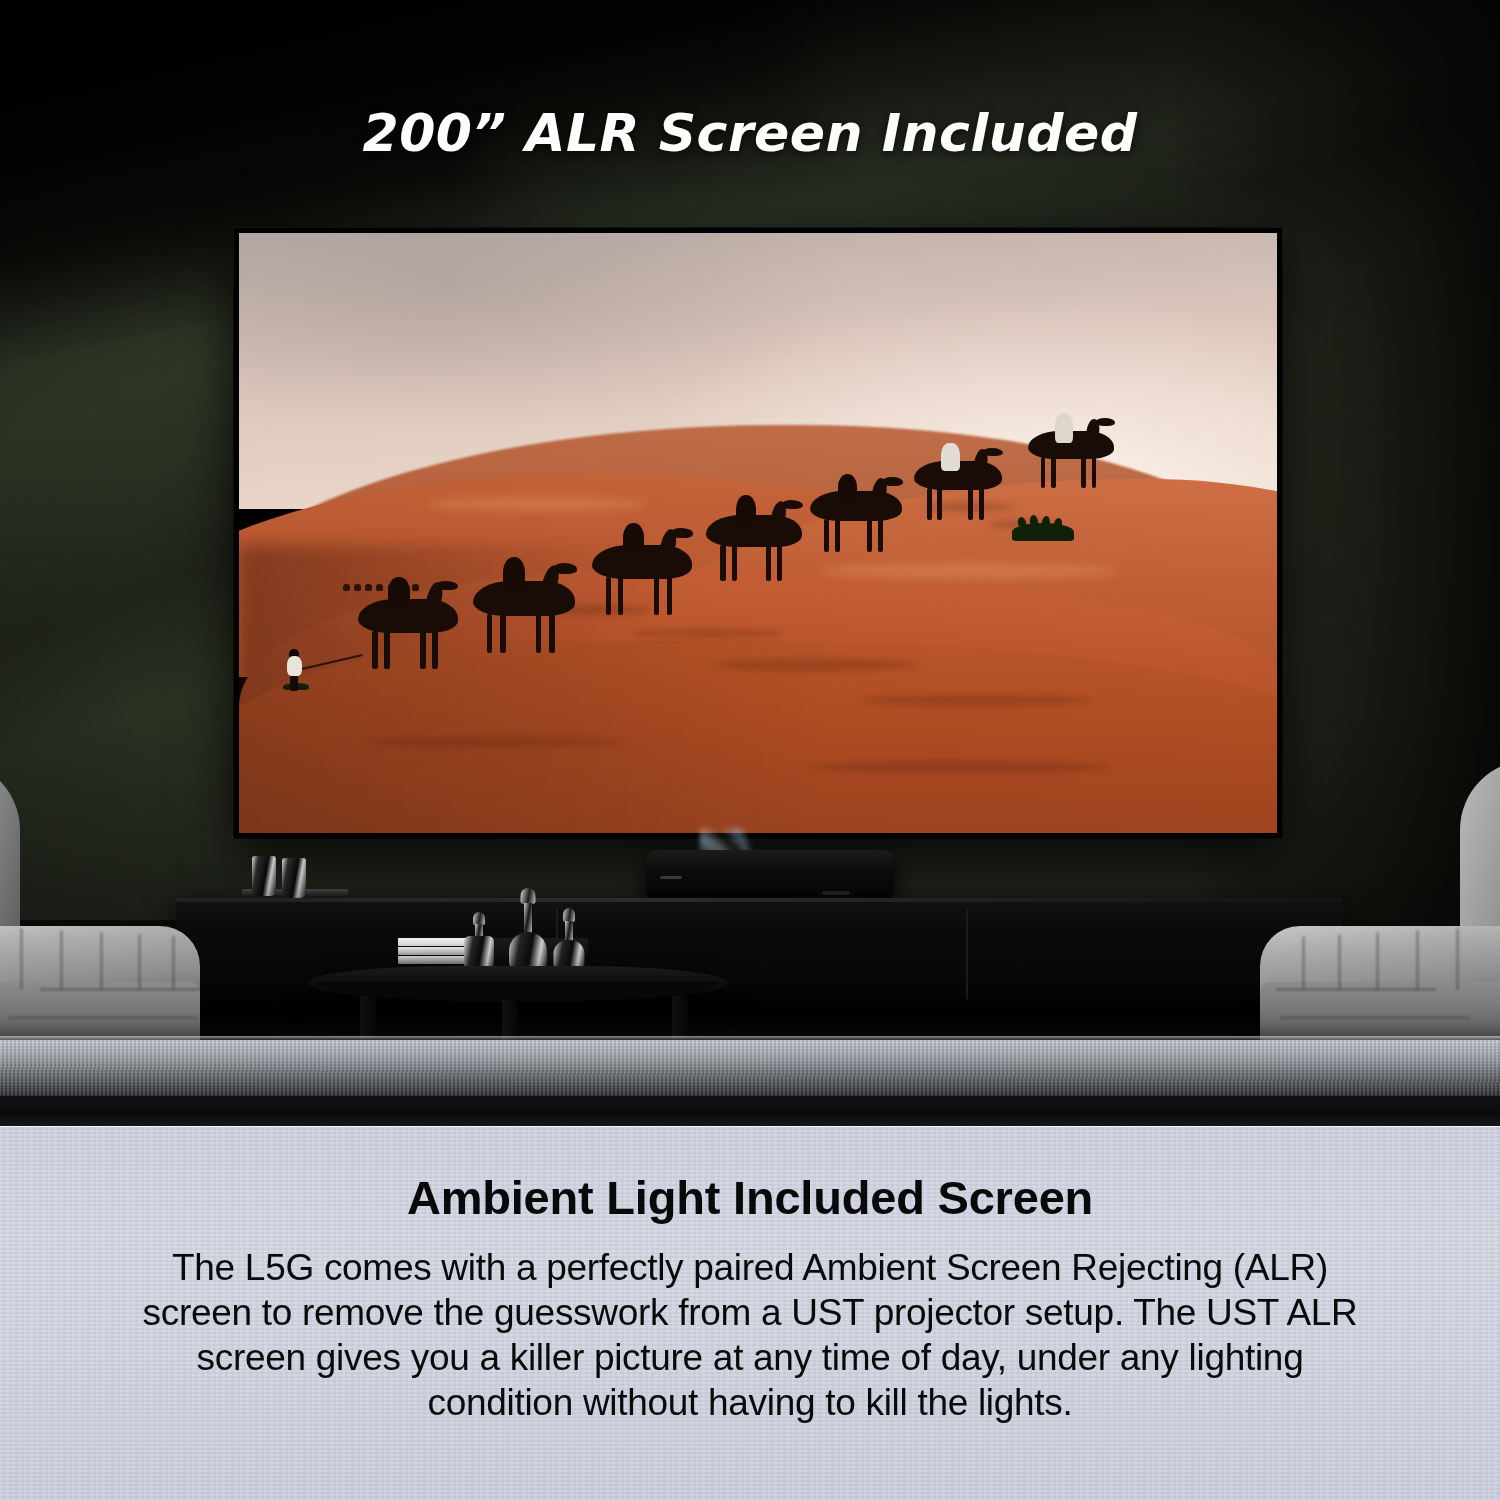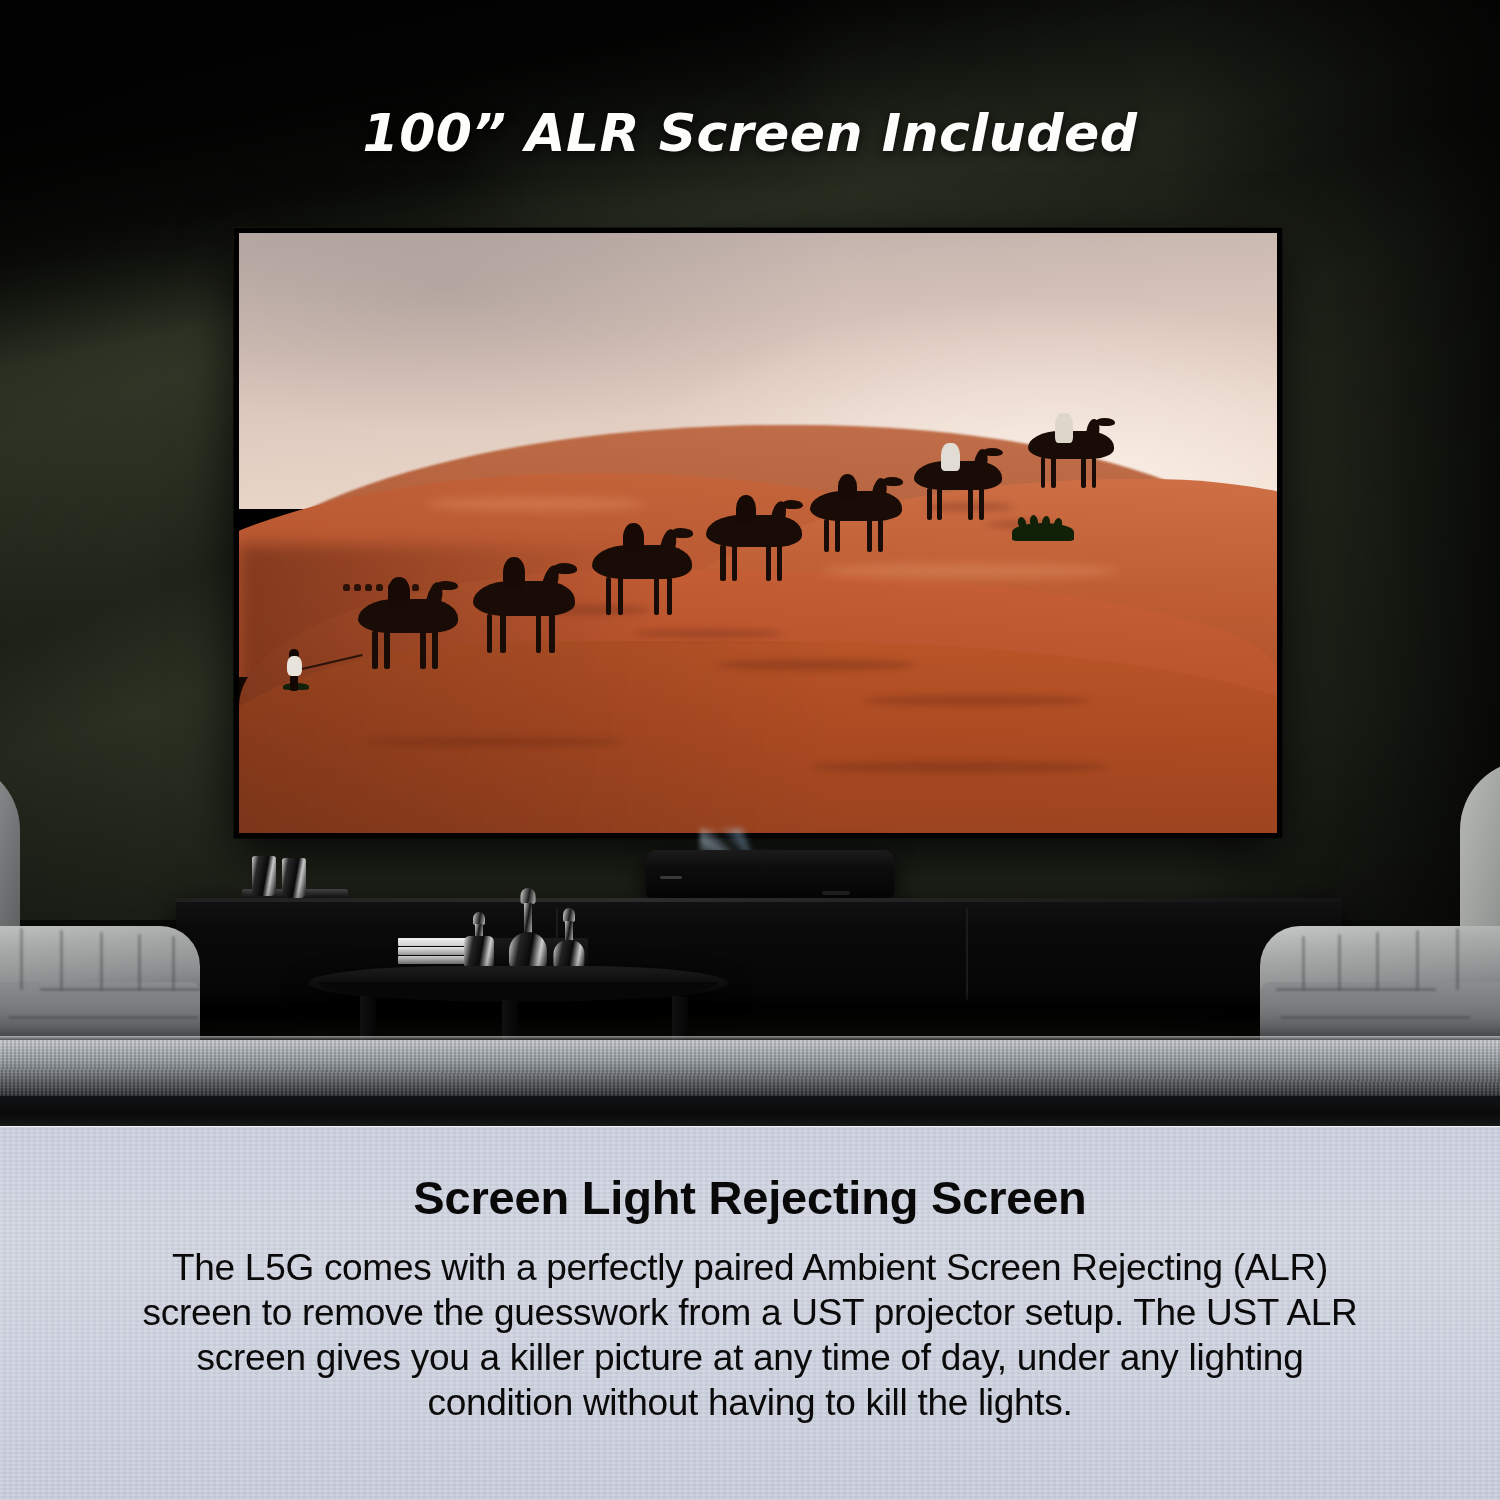--- a/index.html
+++ b/index.html
@@ -532,19 +532,19 @@
     <div class="sofa-shadow" style="left:1230px; top:1040px; width:320px; height:26px;"></div>
 
     <div class="floor"></div>
     <div class="rug"></div>
     <div class="rug-tex"></div>
     <div class="rug-edge-hl"></div>
     <div class="rug-dark-band"></div>
 
   </div>
 
-  <div class="headline">100” ALR Screen Included</div>
+  <div class="headline">200” ALR Screen Included</div>
 
   <div class="panel"></div>
-  <div class="panel-title">Screen Light Rejecting Screen</div>
+  <div class="panel-title">Ambient Light Included Screen</div>
   <div class="panel-body">The L5G comes with a perfectly paired Ambient Screen Rejecting (ALR) screen to remove the guesswork from a UST projector setup. The UST ALR screen gives you a killer picture at any time of day, under any lighting condition without having to kill the lights.</div>
 
 </div>
 
 </body></html>

